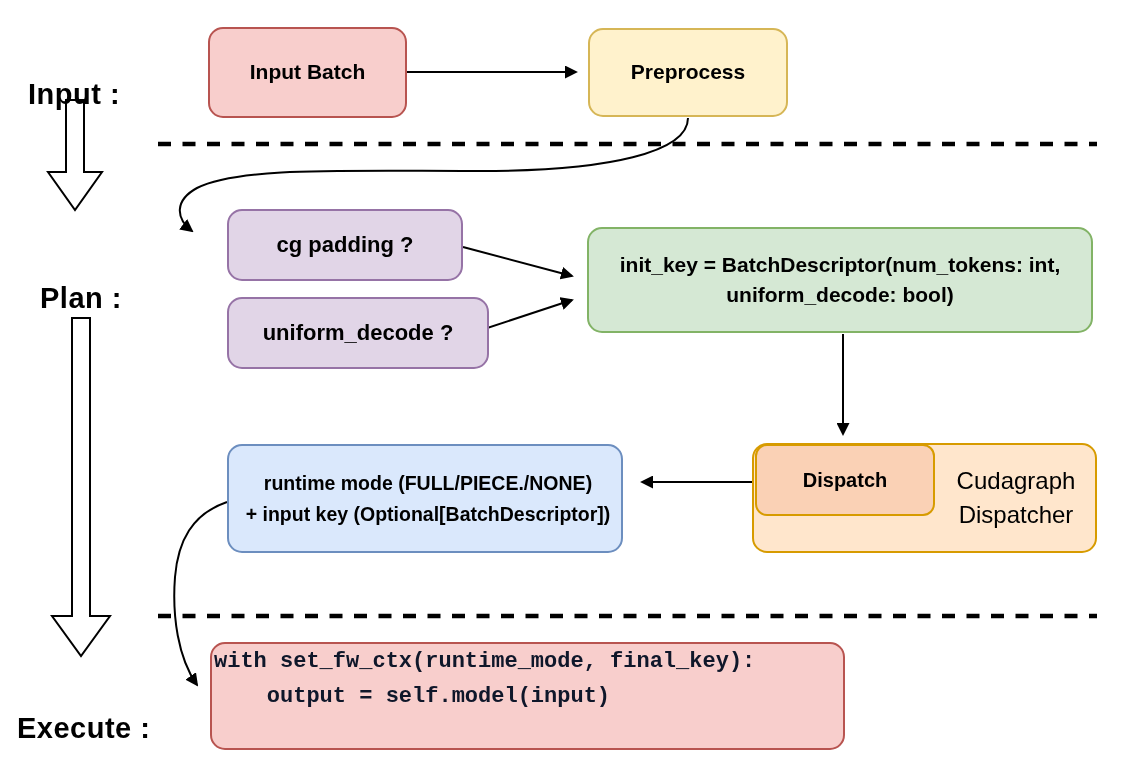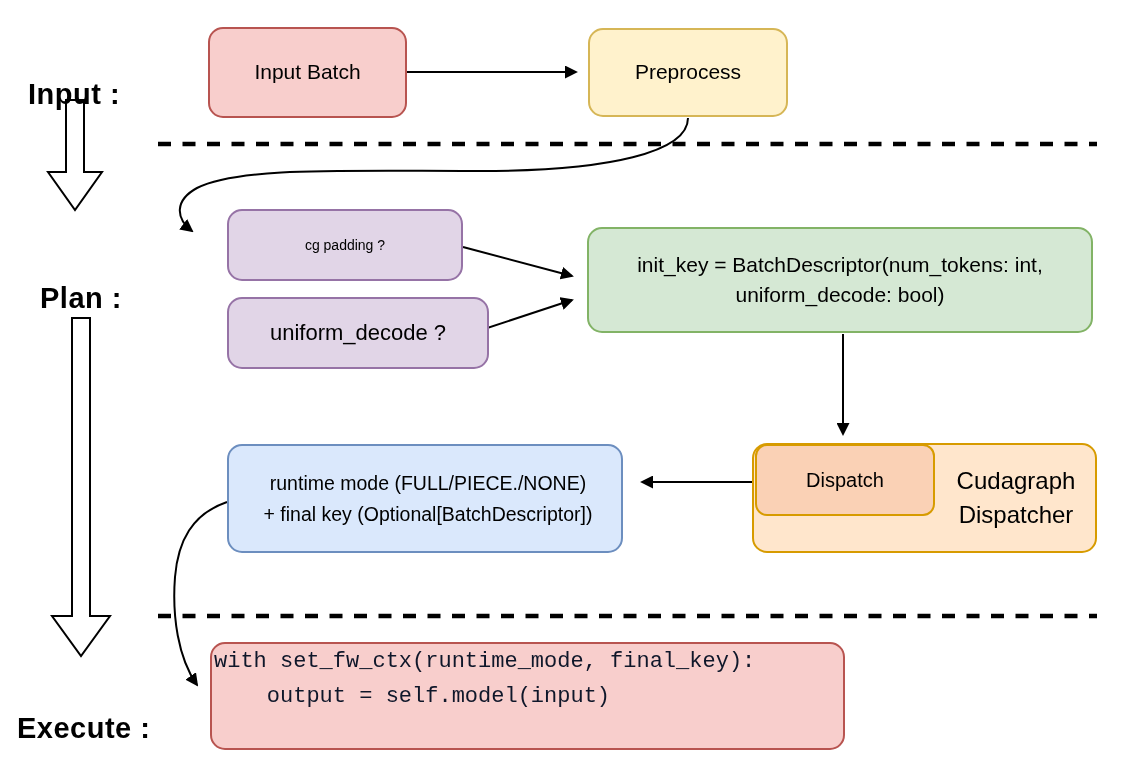--- a/index.html
+++ b/index.html
@@ -25,33 +25,34 @@
     position: absolute;
     box-sizing: border-box;
     border-radius: 15px;
     display: flex;
     flex-direction: column;
     align-items: center;
     justify-content: center;
     text-align: center;
     color: #000000;
     line-height: 1.45;
+    font-weight: bold;
   }
   .box span { display: block; }
   #node-input-batch {
     left: 208px; top: 27px; width: 199px; height: 91px;
     background: #F8CECC; border: 2px solid #B85450; font-size: 21px;
   }
   #node-preprocess {
     left: 588px; top: 28px; width: 200px; height: 89px;
     background: #FFF2CC; border: 2px solid #D6B656; font-size: 21px;
   }
   #node-cg-padding {
     left: 227px; top: 209px; width: 236px; height: 72px;
-    background: #E1D5E7; border: 2px solid #9673A6; font-size: 14px;
+    background: #E1D5E7; border: 2px solid #9673A6; font-size: 22px;
   }
   #node-uniform-decode {
     left: 227px; top: 297px; width: 262px; height: 72px;
     background: #E1D5E7; border: 2px solid #9673A6; font-size: 22px;
   }
   #node-init-key {
     left: 587px; top: 227px; width: 506px; height: 106px;
     background: #D5E8D4; border: 2px solid #82B366; font-size: 21px;
   }
   #node-dispatcher-outer {
@@ -142,21 +143,21 @@
     <span>Dispatch</span>
   </div>
 
   <div id="dispatcher-label">
     <span>Cudagraph</span>
     <span>Dispatcher</span>
   </div>
 
   <div class="box" id="node-runtime-result">
     <span>runtime mode (FULL/PIECE./NONE)</span>
-    <span>+ final key (Optional[BatchDescriptor])</span>
+    <span>+ input key (Optional[BatchDescriptor])</span>
   </div>
 
   <div class="box" id="node-execute-code">
     <span>with set_fw_ctx(runtime_mode, final_key):</span>
     <span>    output = self.model(input)</span>
   </div>
 
 </div>
 
 </body></html>

